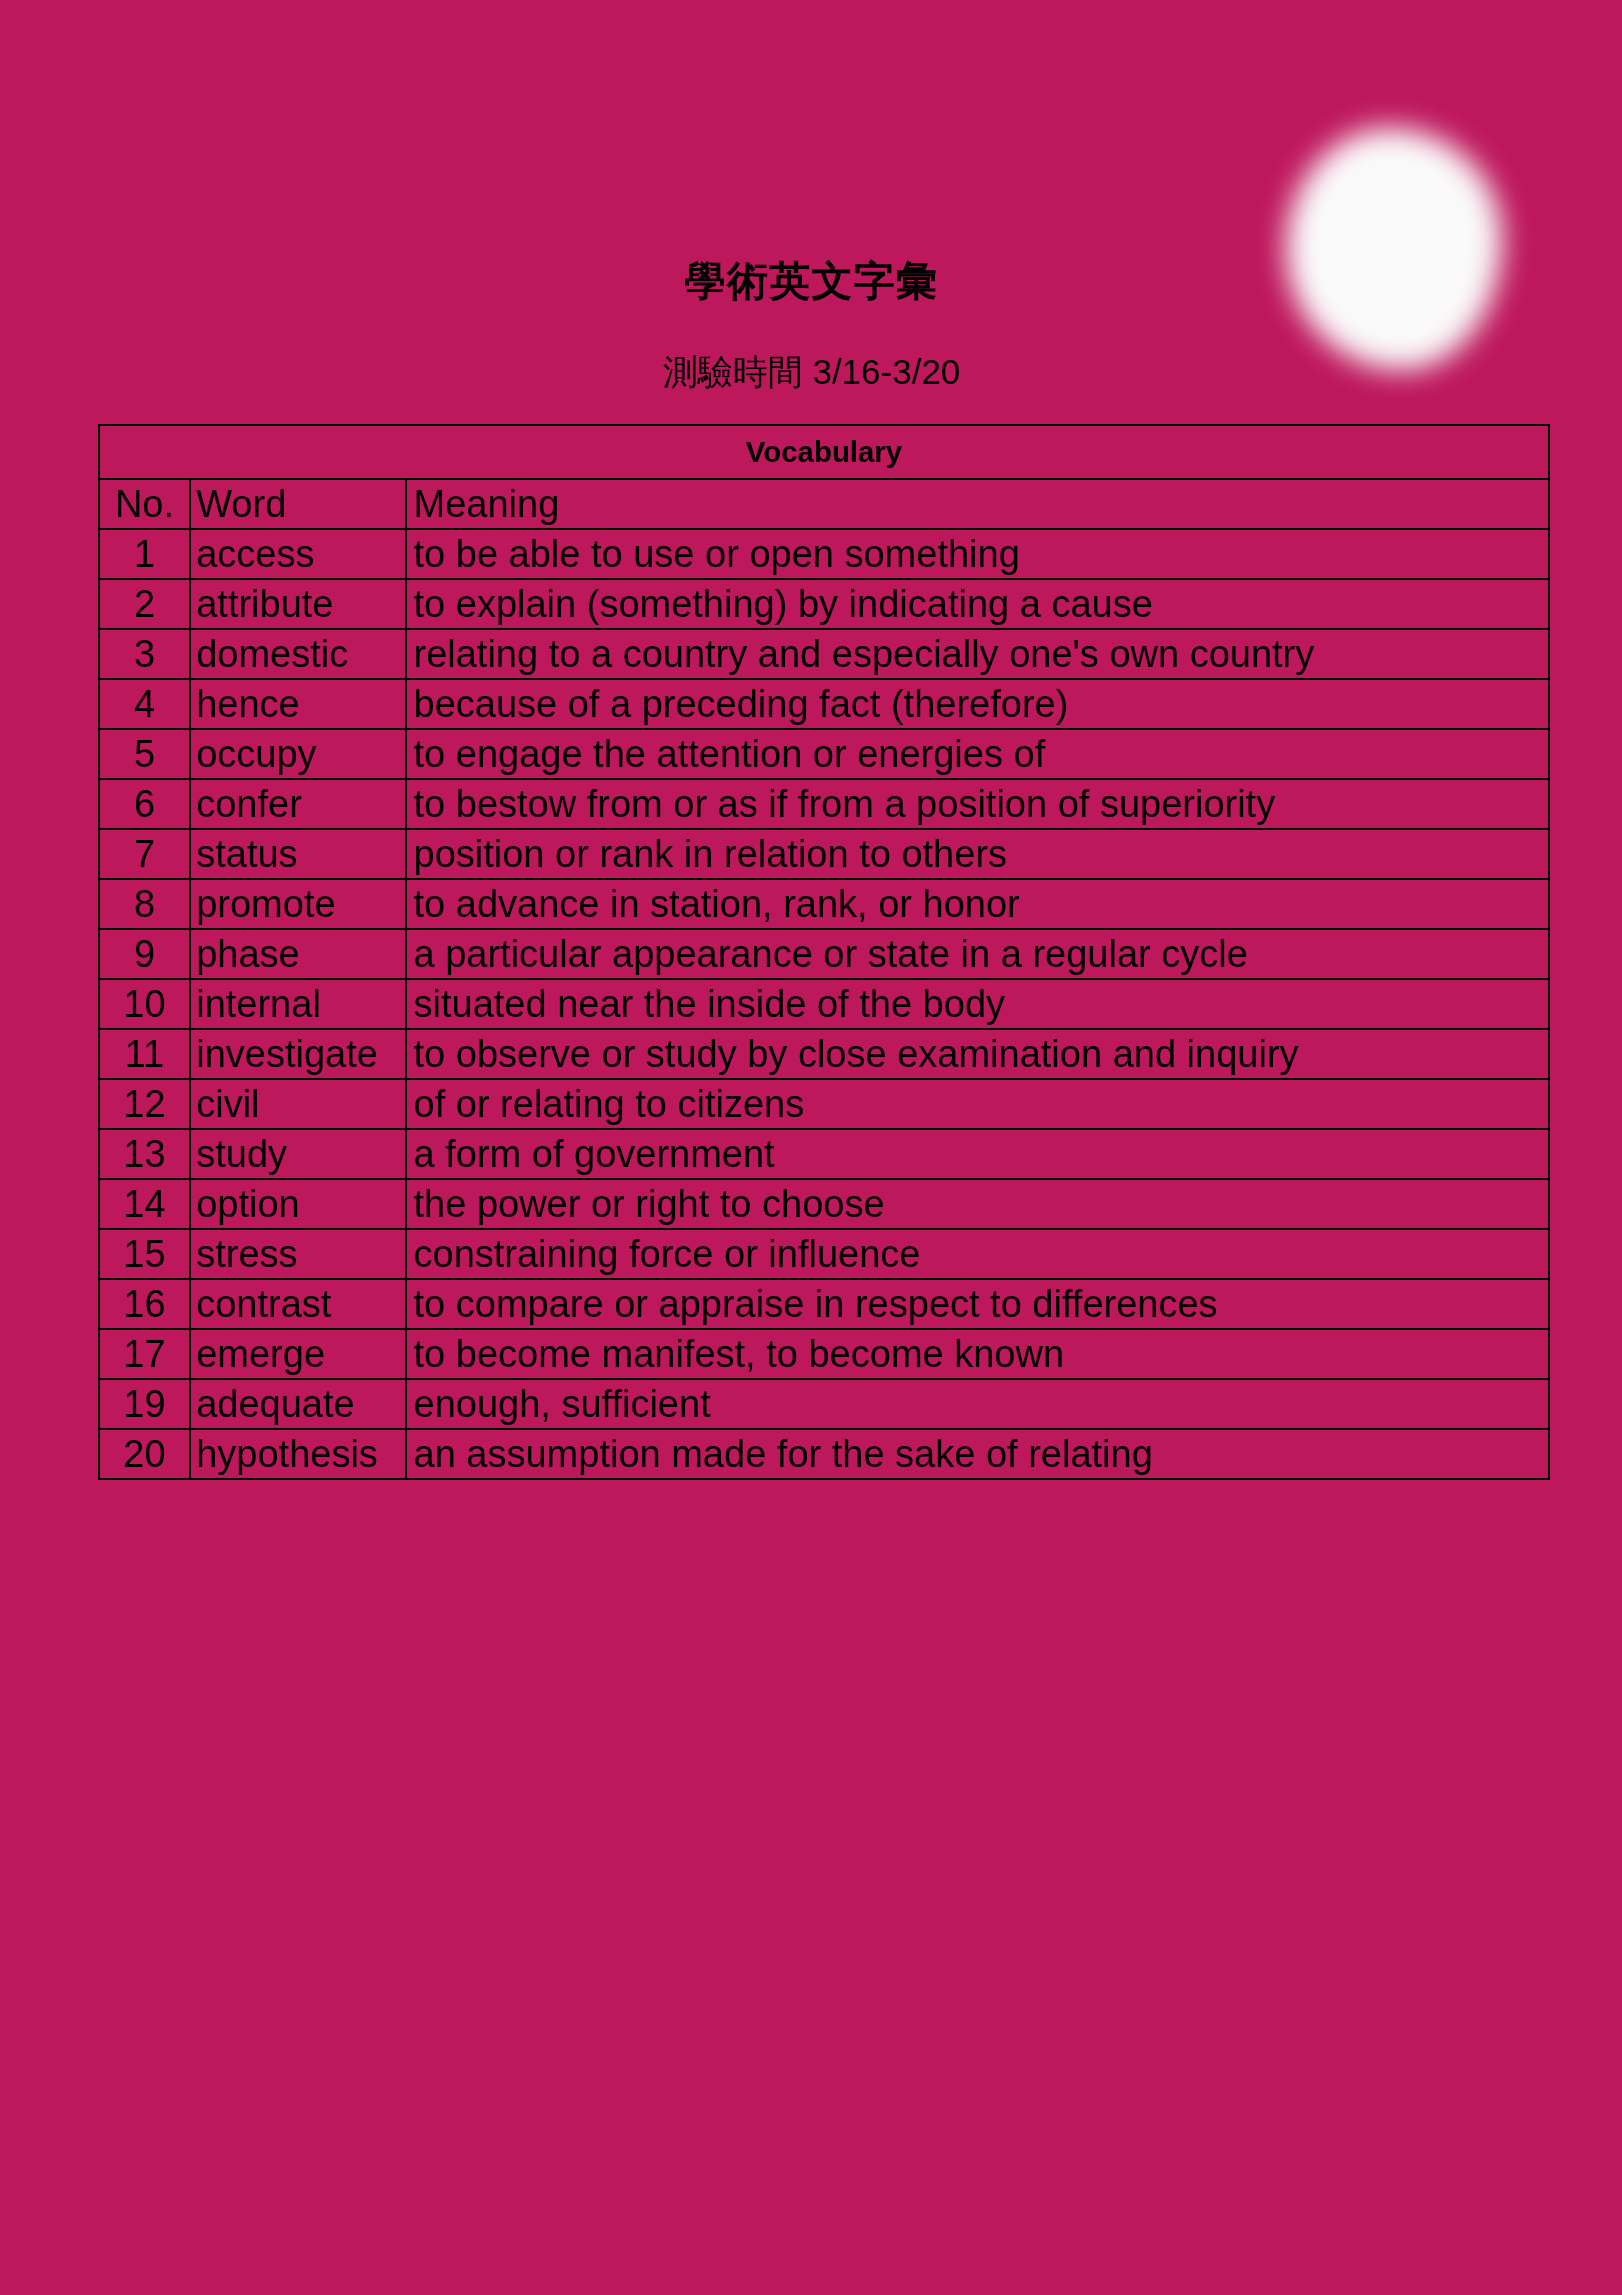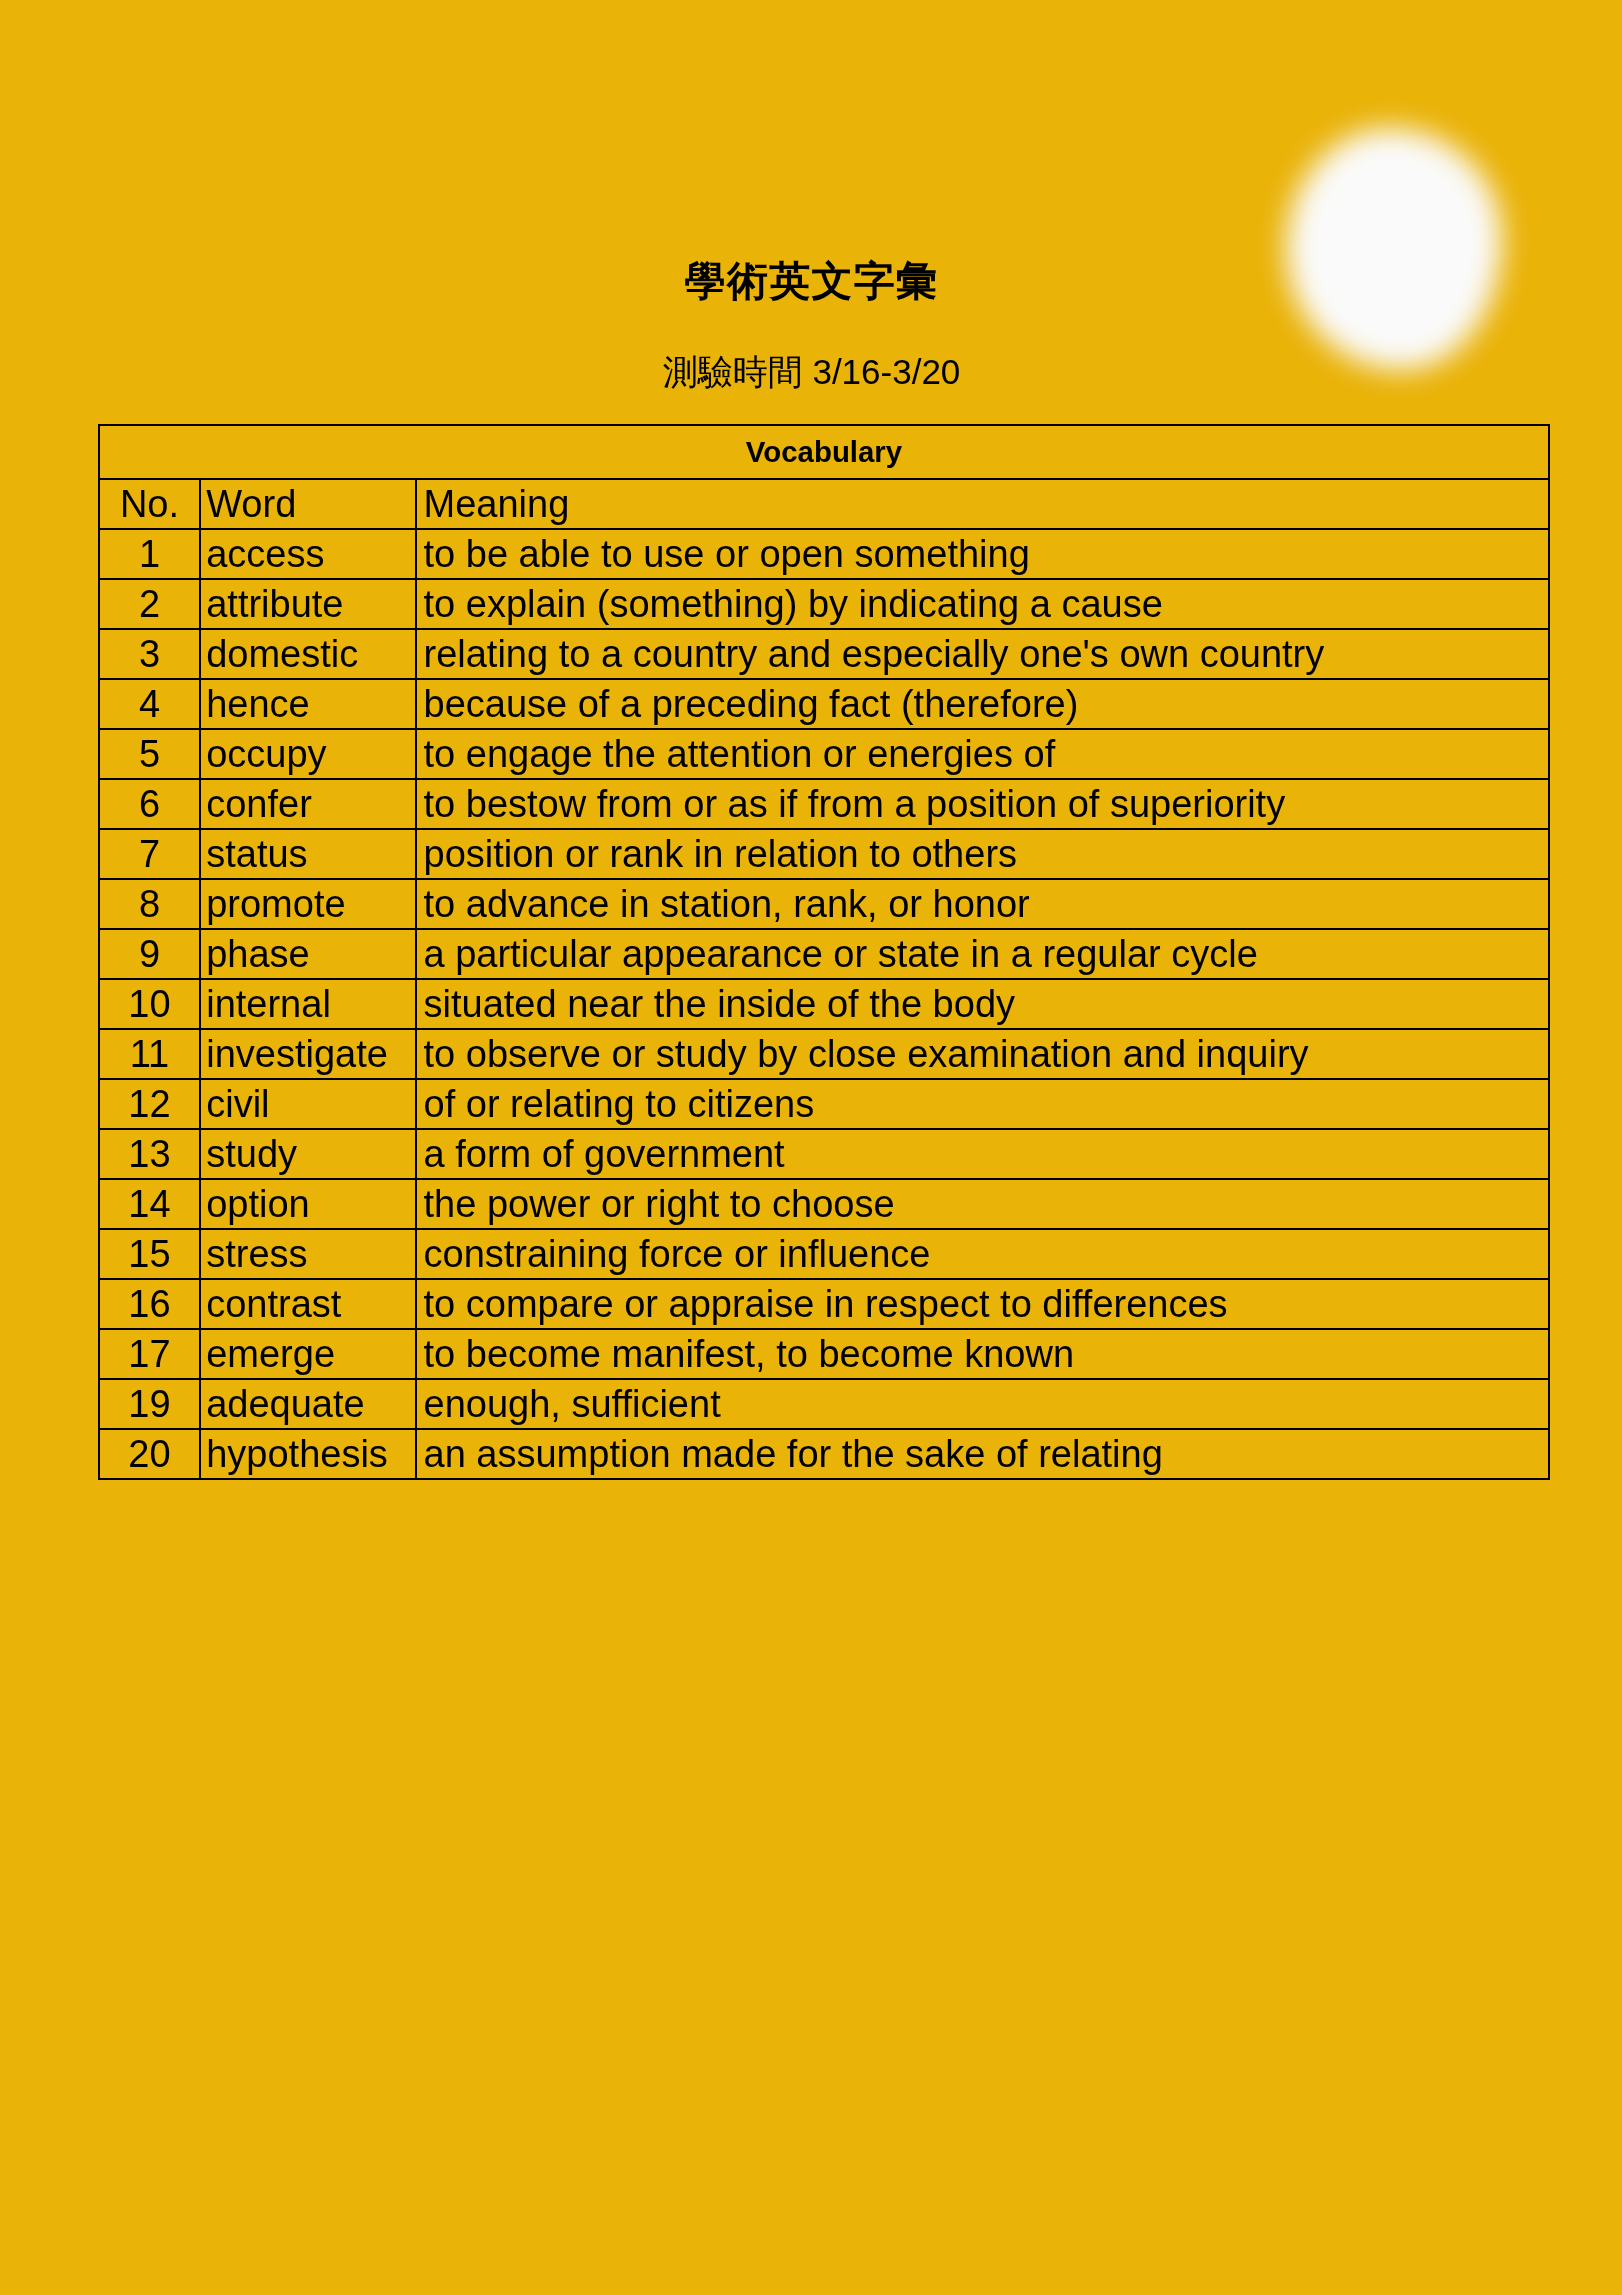--- a/index.html
+++ b/index.html
@@ -4,21 +4,21 @@
 <style>
   html, body {
     margin: 0;
     padding: 0;
     background: #ffffff;
   }
   .page {
     position: relative;
     width: 1623px;
     height: 2295px;
-    background: #eab308;
+    background: #be185d;
     color: #000000;
     font-family: "Liberation Sans", sans-serif;
     overflow: hidden;
   }
   .watermark-blob {
     position: absolute;
     left: 1286px;
     top: 128px;
     width: 216px;
     height: 242px;
@@ -70,21 +70,21 @@
   .header-cell {
     height: 46px;
     font-size: 38px;
     font-weight: normal;
     text-align: center;
   }
   .vocab-table tbody td {
     height: 46px;
     font-size: 38px;
   }
-  .col-no    { width: 101px; text-align: center; }
+  .col-no    { width: 91px; text-align: center; }
   .col-word  { width: 216px; text-align: left; padding-left: 5.2px; }
   .col-meaning { text-align: left; padding-left: 6.5px; }
 </style>
 </head>
 <body>
 
 <div class="page">
 
   <div class="watermark-blob"></div>
 

